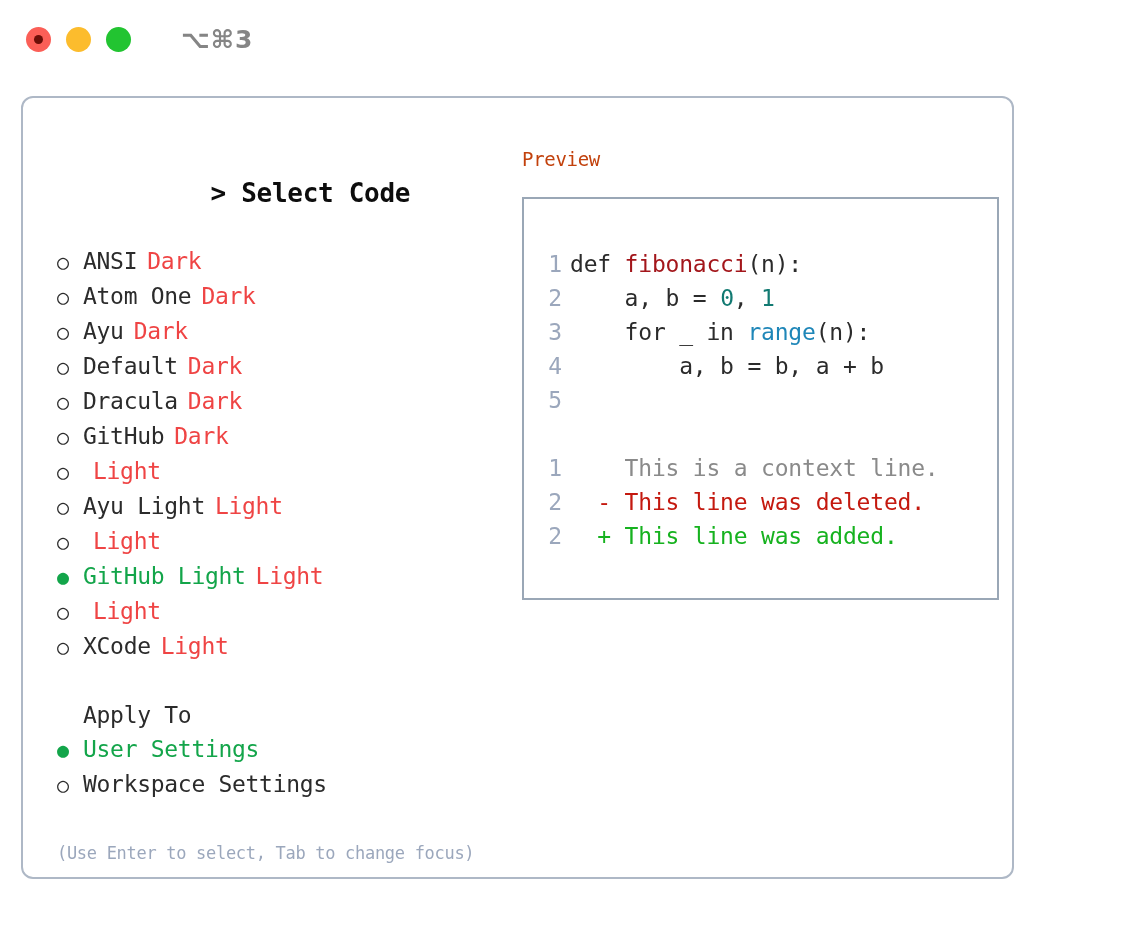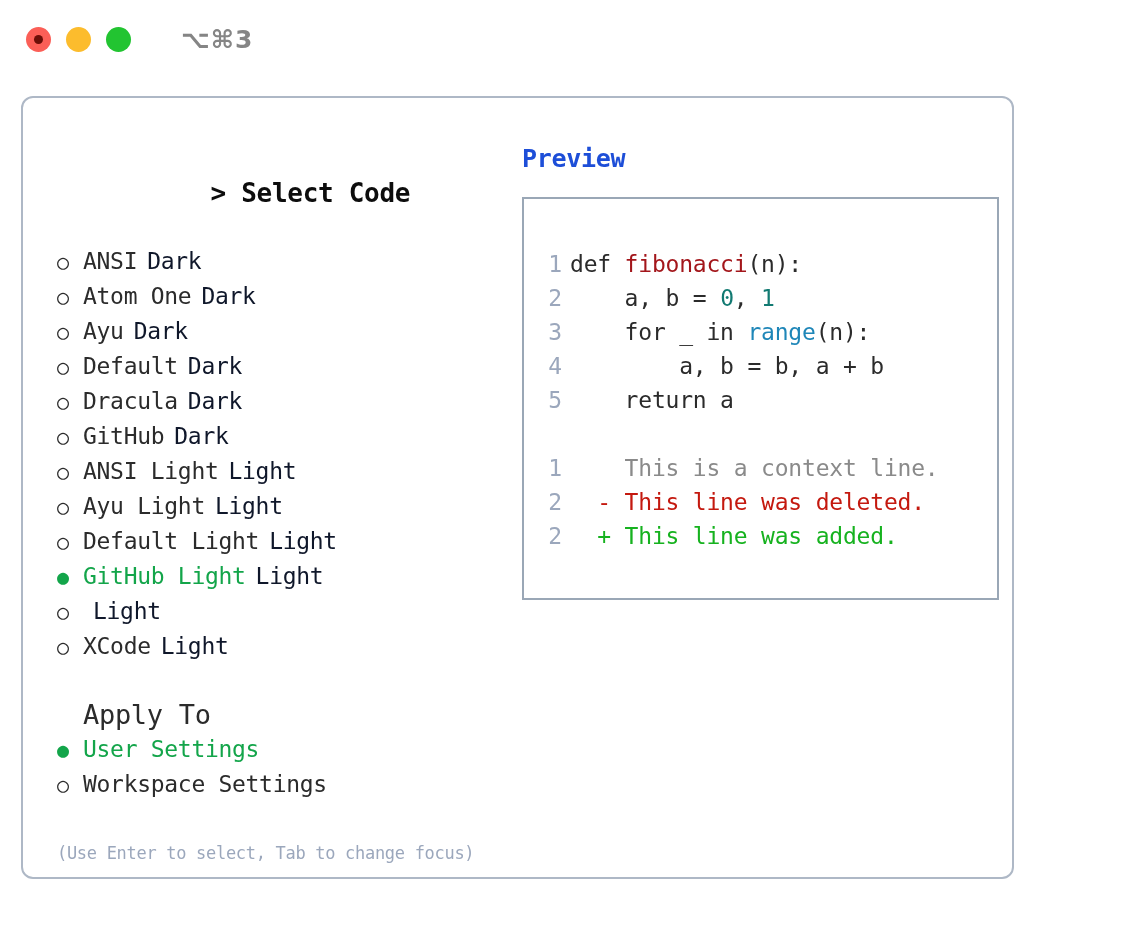--- a/index.html
+++ b/index.html
@@ -113,26 +113,26 @@
   .bullet {
     width: 26px;
     flex: none;
     color: #2b2b2b;
     font-size: 20px;
   }
   .bullet.filled { color: #13a54a; }
   .opt-label { color: #2b2b2b; }
   .opt-row.selected .opt-label { color: #13a54a; }
   .opt-tag {
-    color: #0f172a;
+    color: #ef4444;
     margin-left: 10px;
   }
 
   .section-title {
-    font-size: 27px;
+    font-size: 23px;
     color: #2b2b2b;
     line-height: 34px;
     padding-left: 26px;
     white-space: pre;
     letter-spacing: -0.3px;
   }
 
   .spacer-sm { height: 34px; }
 
   .help {
@@ -143,23 +143,23 @@
     letter-spacing: -0.3px;
   }
 
   
   .right {
     flex: 1;
     padding-left: 21px;
     box-sizing: border-box;
   }
   .preview-title {
-    font-size: 25px;
-    font-weight: bold;
-    color: #1d4ed8;
+    font-size: 19px;
+    font-weight: normal;
+    color: #c2410c;
     line-height: 34px;
     letter-spacing: -0.3px;
     margin-bottom: 21px;
   }
   .preview-box {
     width: 477px;
     height: 403px;
     border: 2px solid #9aa7b6;
     box-sizing: border-box;
     background: #ffffff;
@@ -215,23 +215,23 @@
           <span>&gt; </span><span>Select Code</span>
         </div>
 
         <div id="theme-list">
             <div class="opt-row"><span class="bullet">○</span><span class="opt-label">ANSI</span><span class="opt-tag">Dark</span></div>
             <div class="opt-row"><span class="bullet">○</span><span class="opt-label">Atom One</span><span class="opt-tag">Dark</span></div>
             <div class="opt-row"><span class="bullet">○</span><span class="opt-label">Ayu</span><span class="opt-tag">Dark</span></div>
             <div class="opt-row"><span class="bullet">○</span><span class="opt-label">Default</span><span class="opt-tag">Dark</span></div>
             <div class="opt-row"><span class="bullet">○</span><span class="opt-label">Dracula</span><span class="opt-tag">Dark</span></div>
             <div class="opt-row"><span class="bullet">○</span><span class="opt-label">GitHub</span><span class="opt-tag">Dark</span></div>
-            <div class="opt-row"><span class="bullet">○</span><span class="opt-label">ANSI Light</span><span class="opt-tag">Light</span></div>
+            <div class="opt-row"><span class="bullet">○</span><span class="opt-tag">Light</span></div>
             <div class="opt-row"><span class="bullet">○</span><span class="opt-label">Ayu Light</span><span class="opt-tag">Light</span></div>
-            <div class="opt-row"><span class="bullet">○</span><span class="opt-label">Default Light</span><span class="opt-tag">Light</span></div>
+            <div class="opt-row"><span class="bullet">○</span><span class="opt-tag">Light</span></div>
             <div class="opt-row selected"><span class="bullet filled">●</span><span class="opt-label">GitHub Light</span><span class="opt-tag">Light</span></div>
             <div class="opt-row"><span class="bullet">○</span><span class="opt-tag">Light</span></div>
             <div class="opt-row"><span class="bullet">○</span><span class="opt-label">XCode</span><span class="opt-tag">Light</span></div>
           </div>
 
         <div class="spacer-sm"></div>
 
         <div class="section-title">Apply To</div>
 
         <div id="apply-list">
@@ -246,21 +246,21 @@
 
       <div class="right">
         <div class="preview-title">Preview</div>
 
         <div class="preview-box">
           <div id="code-block">
               <div class="code-line"><span class="lineno">1</span><span><span class="code-text">def </span><span class="tok-fn">fibonacci</span><span class="code-text">(n):</span></span></div>
               <div class="code-line"><span class="lineno">2</span><span><span class="code-text">    a, b = </span><span class="tok-num">0</span><span class="code-text">, </span><span class="tok-num">1</span></span></div>
               <div class="code-line"><span class="lineno">3</span><span><span class="code-text">    for _ in </span><span class="tok-call">range</span><span class="code-text">(n):</span></span></div>
               <div class="code-line"><span class="lineno">4</span><span><span class="code-text">        a, b = b, a + b</span></span></div>
-              <div class="code-line"><span class="lineno">5</span><span><span class="code-text">    return a</span></span></div>
+              <div class="code-line"><span class="lineno">5</span></div>
             </div>
           <div class="gap"></div>
           <div id="diff-block">
               <div class="code-line"><span class="lineno">1</span><span class="diff-ctx">    </span><span class="diff-ctx">This is a context line.</span></div>
               <div class="code-line"><span class="lineno">2</span><span class="diff-del">  - </span><span class="diff-del">This line was deleted.</span></div>
               <div class="code-line"><span class="lineno">2</span><span class="diff-add">  + </span><span class="diff-add">This line was added.</span></div>
             </div>
         </div>
       </div>
 

